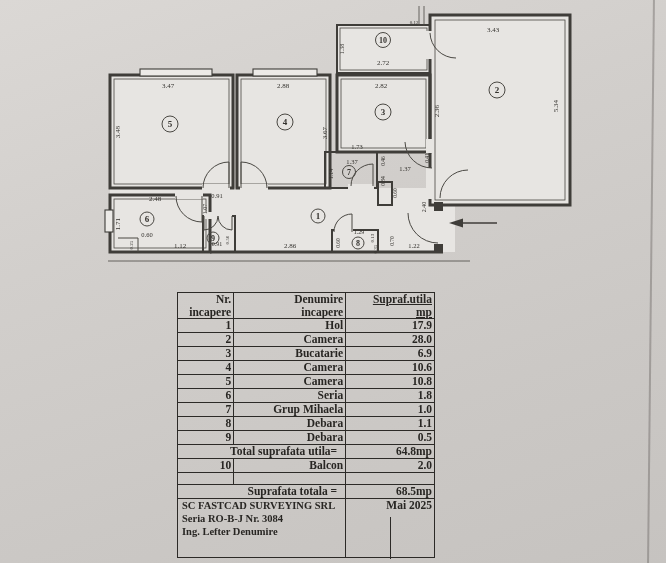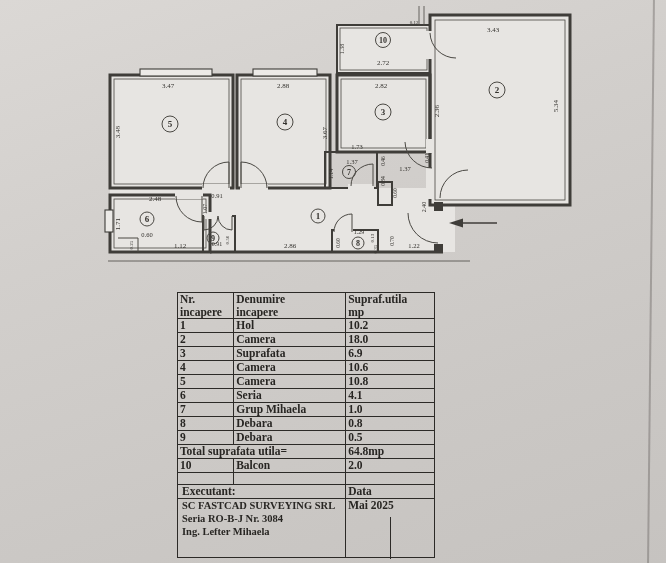--- a/index.html
+++ b/index.html
@@ -16,23 +16,23 @@
   .wall{fill:none;stroke:#3f3d39;stroke-width:3;}
   .wall2{fill:none;stroke:#3f3d39;stroke-width:2;}
   .thin{fill:none;stroke:#4a4843;stroke-width:.8;}
   .arc{fill:none;stroke:#4a4843;stroke-width:1;}
   .gap{fill:#e7e5e2;stroke:none;}
   .roomfill{fill:#e7e5e2;stroke:none;}
   .winrect{fill:#eceae7;stroke:#3f3d39;stroke-width:1.1;}
   
   #plan-table{position:absolute;left:177px;top:292px;width:258px;border-collapse:collapse;
     color:#282623;font-weight:700;font-size:11.5px;line-height:1.08;}
-  #plan-table td{border:1.5px solid #2c2a27;text-align:left;padding:0 2px;height:13px;}
+  #plan-table td{border:1.5px solid #2c2a27;text-align:right;padding:0 2px;height:13px;}
   #plan-table td.hdr{height:25px;}
-  #plan-table .c1{width:52px;} #plan-table .c2{width:112px;} #plan-table .c3{width:86px;}
+  #plan-table .c1{width:52px;} #plan-table .c2{width:112px;} #plan-table .c3{width:86px;text-decoration:underline;}
   #plan-table td.left{text-align:left;padding-left:4px;}
   #plan-table td.right{padding-right:8px;}
   #plan-table td.empty{height:11px;}
   #exec-block{font-size:10.5px;text-align:left;vertical-align:top;line-height:1.25;}
   #date-cell{vertical-align:top;position:relative;}
   #date-subdiv{position:absolute;left:44px;top:18px;width:0;height:42px;border-left:1.4px solid #2c2a27;}
 </style>
 </head>
 <body>
 
@@ -206,56 +206,56 @@
   <table id="plan-table">
     <tbody>
         <tr>
       <td class="hdr c1"><span>Nr.</span><br><span>incapere</span></td>
       <td class="hdr c2"><span>Denumire</span><br><span>incapere</span></td>
       <td class="hdr c3"><span>Supraf.utila</span><br><span>mp</span></td>
     </tr>
     <tr>
           <td>1</td>
           <td>Hol</td>
-          <td>10.2</td>
+          <td>17.9</td>
         </tr>
     <tr>
           <td>2</td>
           <td>Camera</td>
-          <td>18.0</td>
+          <td>28.0</td>
         </tr>
     <tr>
           <td>3</td>
-          <td>Suprafata</td>
+          <td>Bucatarie</td>
           <td>6.9</td>
         </tr>
     <tr>
           <td>4</td>
           <td>Camera</td>
           <td>10.6</td>
         </tr>
     <tr>
           <td>5</td>
           <td>Camera</td>
           <td>10.8</td>
         </tr>
     <tr>
           <td>6</td>
           <td>Seria</td>
-          <td>4.1</td>
+          <td>1.8</td>
         </tr>
     <tr>
           <td>7</td>
           <td>Grup Mihaela</td>
           <td>1.0</td>
         </tr>
     <tr>
           <td>8</td>
           <td>Debara</td>
-          <td>0.8</td>
+          <td>1.1</td>
         </tr>
     <tr>
           <td>9</td>
           <td>Debara</td>
           <td>0.5</td>
         </tr>
     <tr>
       <td colspan="2" class="right">Total suprafata utila=</td>
       <td>64.8mp</td>
     </tr>
@@ -263,28 +263,28 @@
       <td>10</td>
       <td>Balcon</td>
       <td>2.0</td>
     </tr>
     <tr>
           <td class="empty"></td>
           <td class="empty"></td>
           <td class="empty"></td>
         </tr>
     <tr>
-      <td colspan="2" class="left">Executant:</td>
-      <td>Data</td>
+      <td colspan="2" class="right">Suprafata totala =</td>
+      <td>68.5mp</td>
     </tr>
     <tr>
       <td colspan="2" class="left" id="exec-block" style="height:58px;">
         <span>SC FASTCAD SURVEYING SRL</span><br>
         <span>Seria RO-B-J Nr. 3084</span><br>
-        <span>Ing. Lefter Mihaela</span>
+        <span>Ing. Lefter Denumire</span>
       </td>
       <td id="date-cell">
         <span>Mai 2025</span>
         <div id="date-subdiv"></div>
       </td>
     </tr>
   </tbody>
     </table>
 </div>
 

